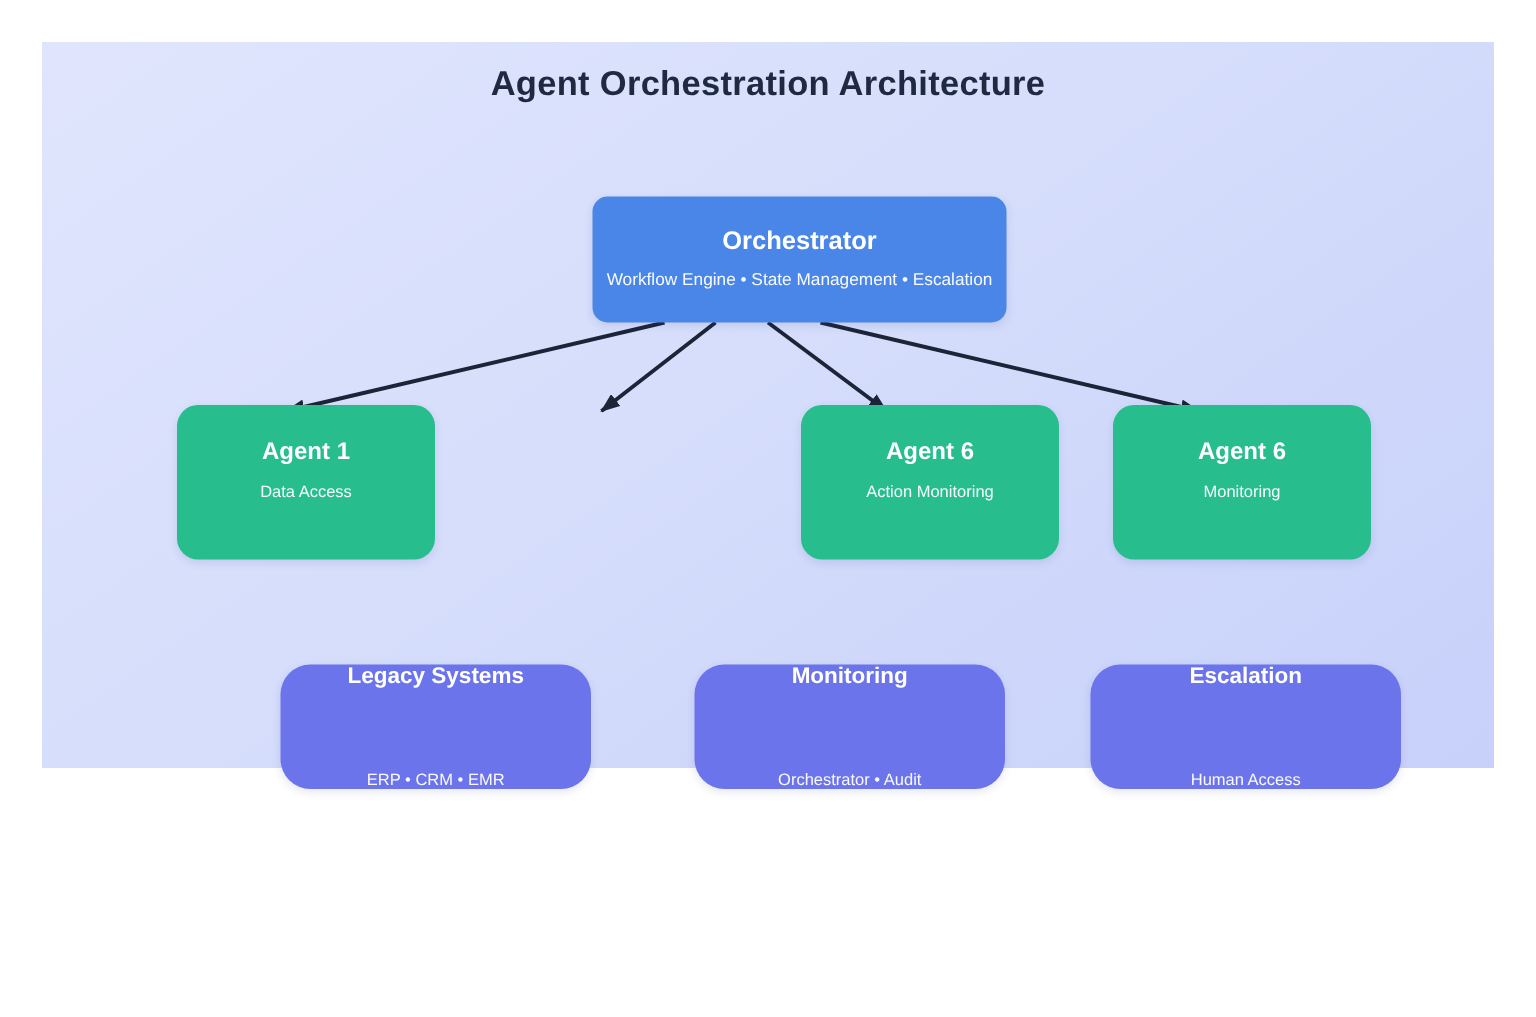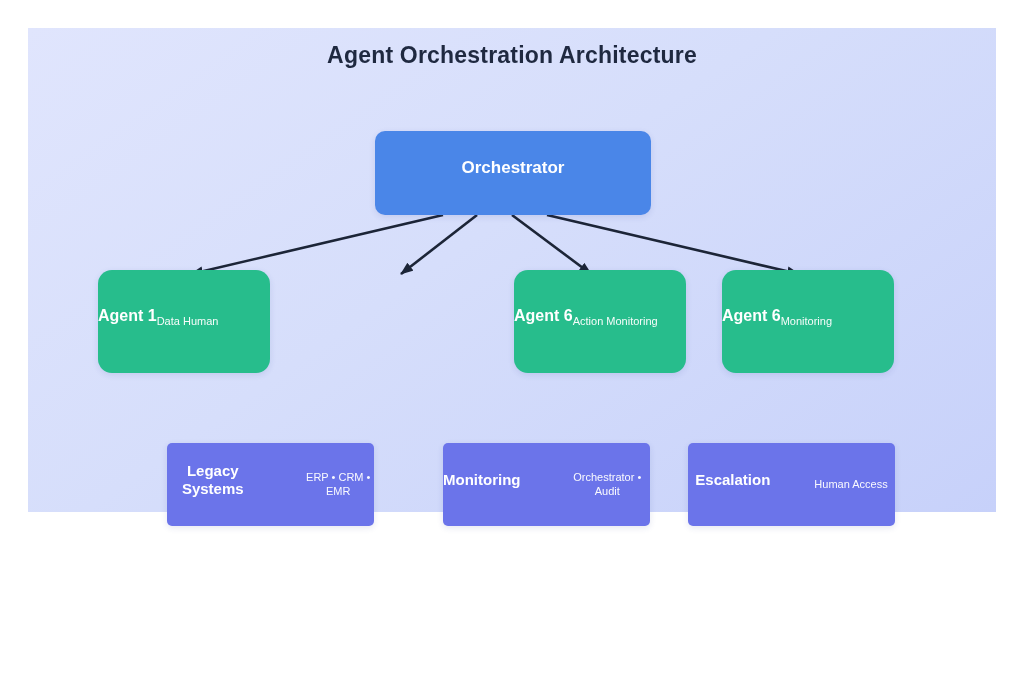--- a/index.html
+++ b/index.html
@@ -35,23 +35,24 @@
     font-weight: bold;
     color: var(--title-text, #1f2940);
     letter-spacing: 0.2px;
   }
   .node {
     position: absolute;
     color: #ffffff;
     text-align: center;
     box-sizing: border-box;
     display: flex;
-    flex-direction: row;
+    flex-direction: column;
     align-items: center;
     box-shadow: 0 2px 6px rgba(40, 60, 140, 0.12);
+    margin-left: 20px;
   }
   .node .node-title {
     font-weight: bold;
     line-height: 1.2;
   }
   .node .node-subtitle {
     line-height: 1.2;
     opacity: 0.96;
   }
   .orchestrator {
@@ -65,41 +66,42 @@
   }
   .orchestrator .node-title { font-size: 17px; margin-bottom: 10px; }
   .orchestrator .node-subtitle { font-size: 11.5px; }
   .agent {
     top: 242px;
     width: 172px;
     height: 103px;
     border-radius: 14px;
     background: var(--agent, #27bd8c);
     justify-content: flex-start;
+    padding-top: 22px;
   }
   .agent .node-title { font-size: 16px; margin-bottom: 11px; }
   .agent .node-subtitle { font-size: 11px; }
   .agent-1 { left: 70px; }
   .agent-2 { left: 278px; }
   .agent-3 { left: 486px; }
   .agent-4 { left: 694px; }
   .external {
     top: 415px;
     width: 207px;
     height: 83px;
-    border-radius: 5px;
+    border-radius: 20px;
     background: var(--external, #6b74ea);
     justify-content: center;
     gap: 44px;
   }
   .external .node-title { font-size: 15px; margin-bottom: 10px; }
   .external .node-subtitle { font-size: 11px; }
   .external-1 { left: 139px; }
   .external-2 { left: 415px; }
-  .external-3 { left: 660px; }
+  .external-3 { left: 679px; }
   .arrow-layer {
     position: absolute;
     left: 0;
     top: 0;
     width: 968px;
     height: 623px;
     pointer-events: none;
   }
 </style>
 </head>
@@ -117,25 +119,26 @@
         </marker>
       </defs>
       <line x1="415" y1="187" x2="163" y2="246" stroke="#1c2537" stroke-width="2.6" marker-end="url(#arrowhead)"></line>
       <line x1="449" y1="187" x2="373" y2="246" stroke="#1c2537" stroke-width="2.6" marker-end="url(#arrowhead)"></line>
       <line x1="484" y1="187" x2="563" y2="246" stroke="#1c2537" stroke-width="2.6" marker-end="url(#arrowhead)"></line>
       <line x1="519" y1="187" x2="771" y2="246" stroke="#1c2537" stroke-width="2.6" marker-end="url(#arrowhead)"></line>
     </svg>
 
     <div class="node orchestrator">
       <div class="node-title">Orchestrator</div>
+      <div class="node-subtitle">Workflow Engine • State Management • Escalation</div>
     </div>
 
     <div class="node agent agent-1">
       <div class="node-title">Agent 1</div>
-      <div class="node-subtitle">Data Human</div>
+      <div class="node-subtitle">Data Access</div>
     </div>
     <div class="node agent agent-3">
       <div class="node-title">Agent 6</div>
       <div class="node-subtitle">Action Monitoring</div>
     </div>
     <div class="node agent agent-4">
       <div class="node-title">Agent 6</div>
       <div class="node-subtitle">Monitoring</div>
     </div>
 

